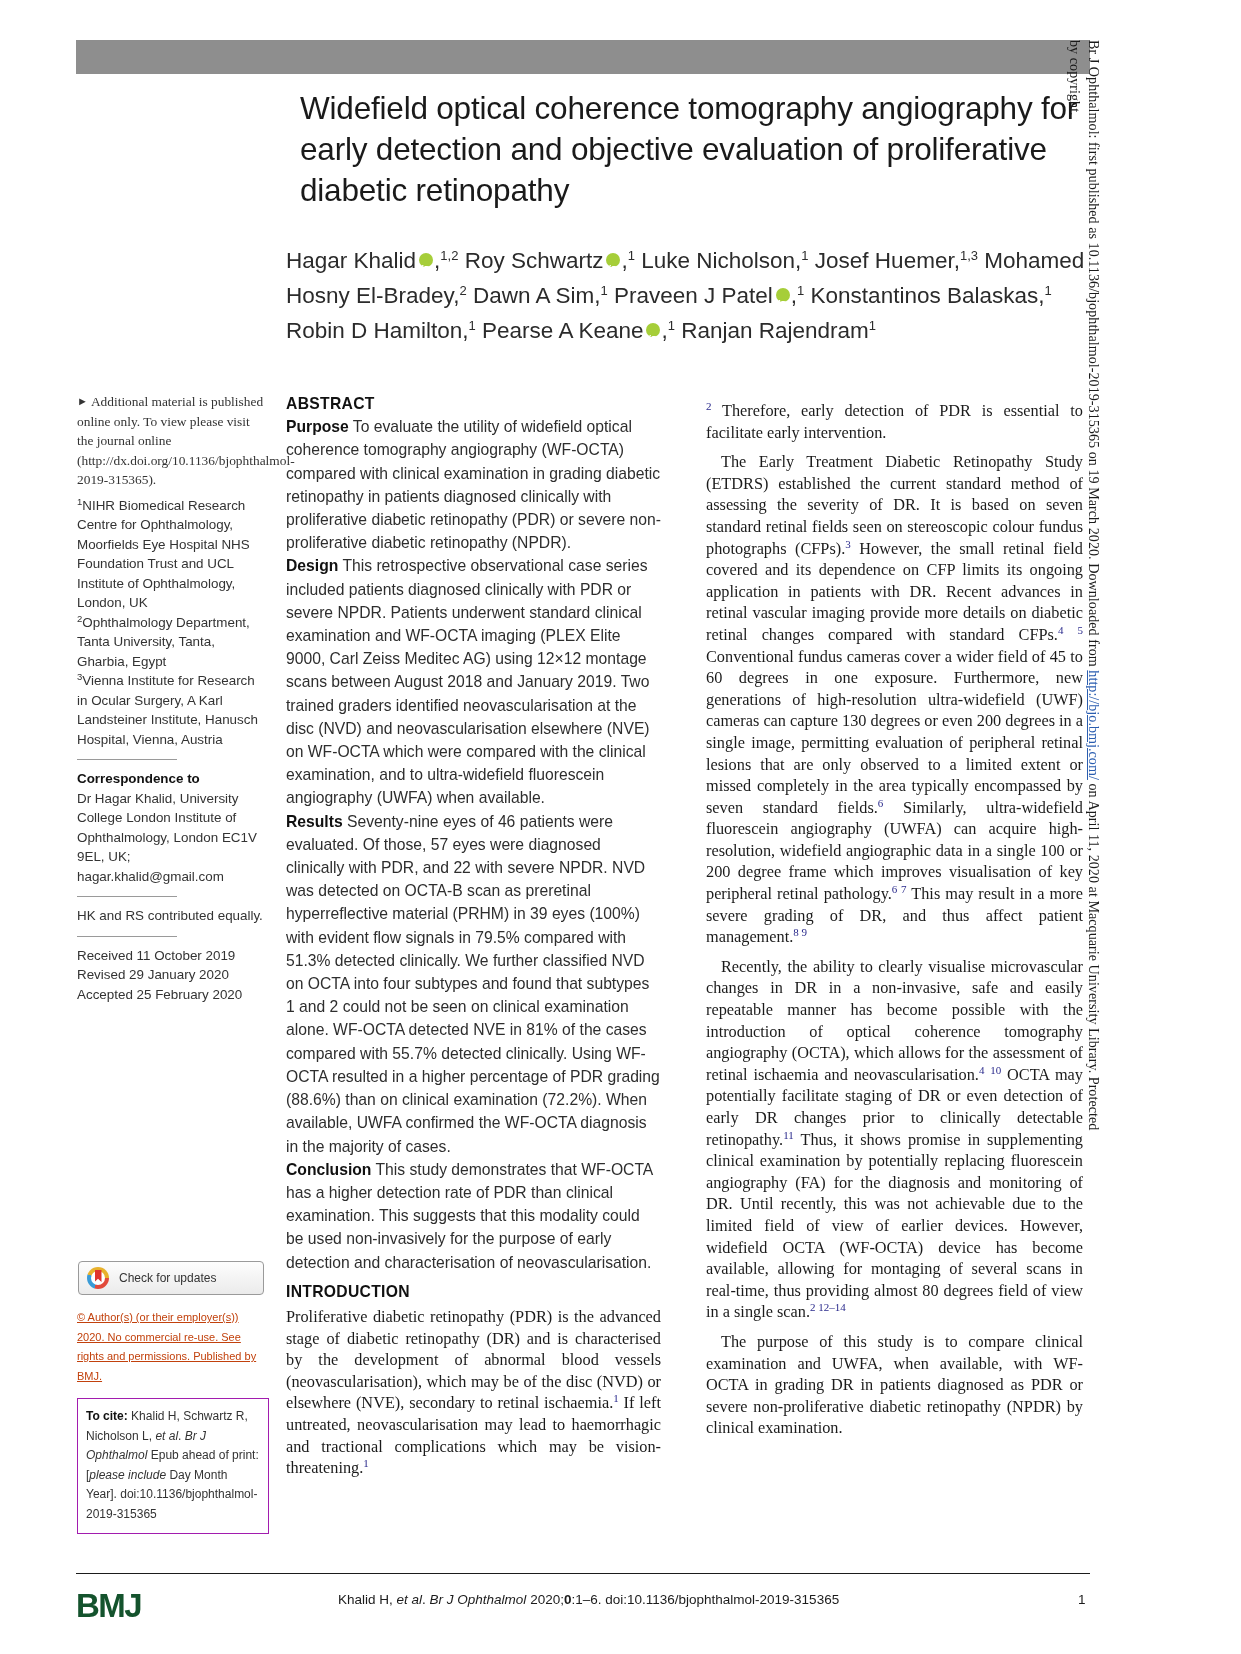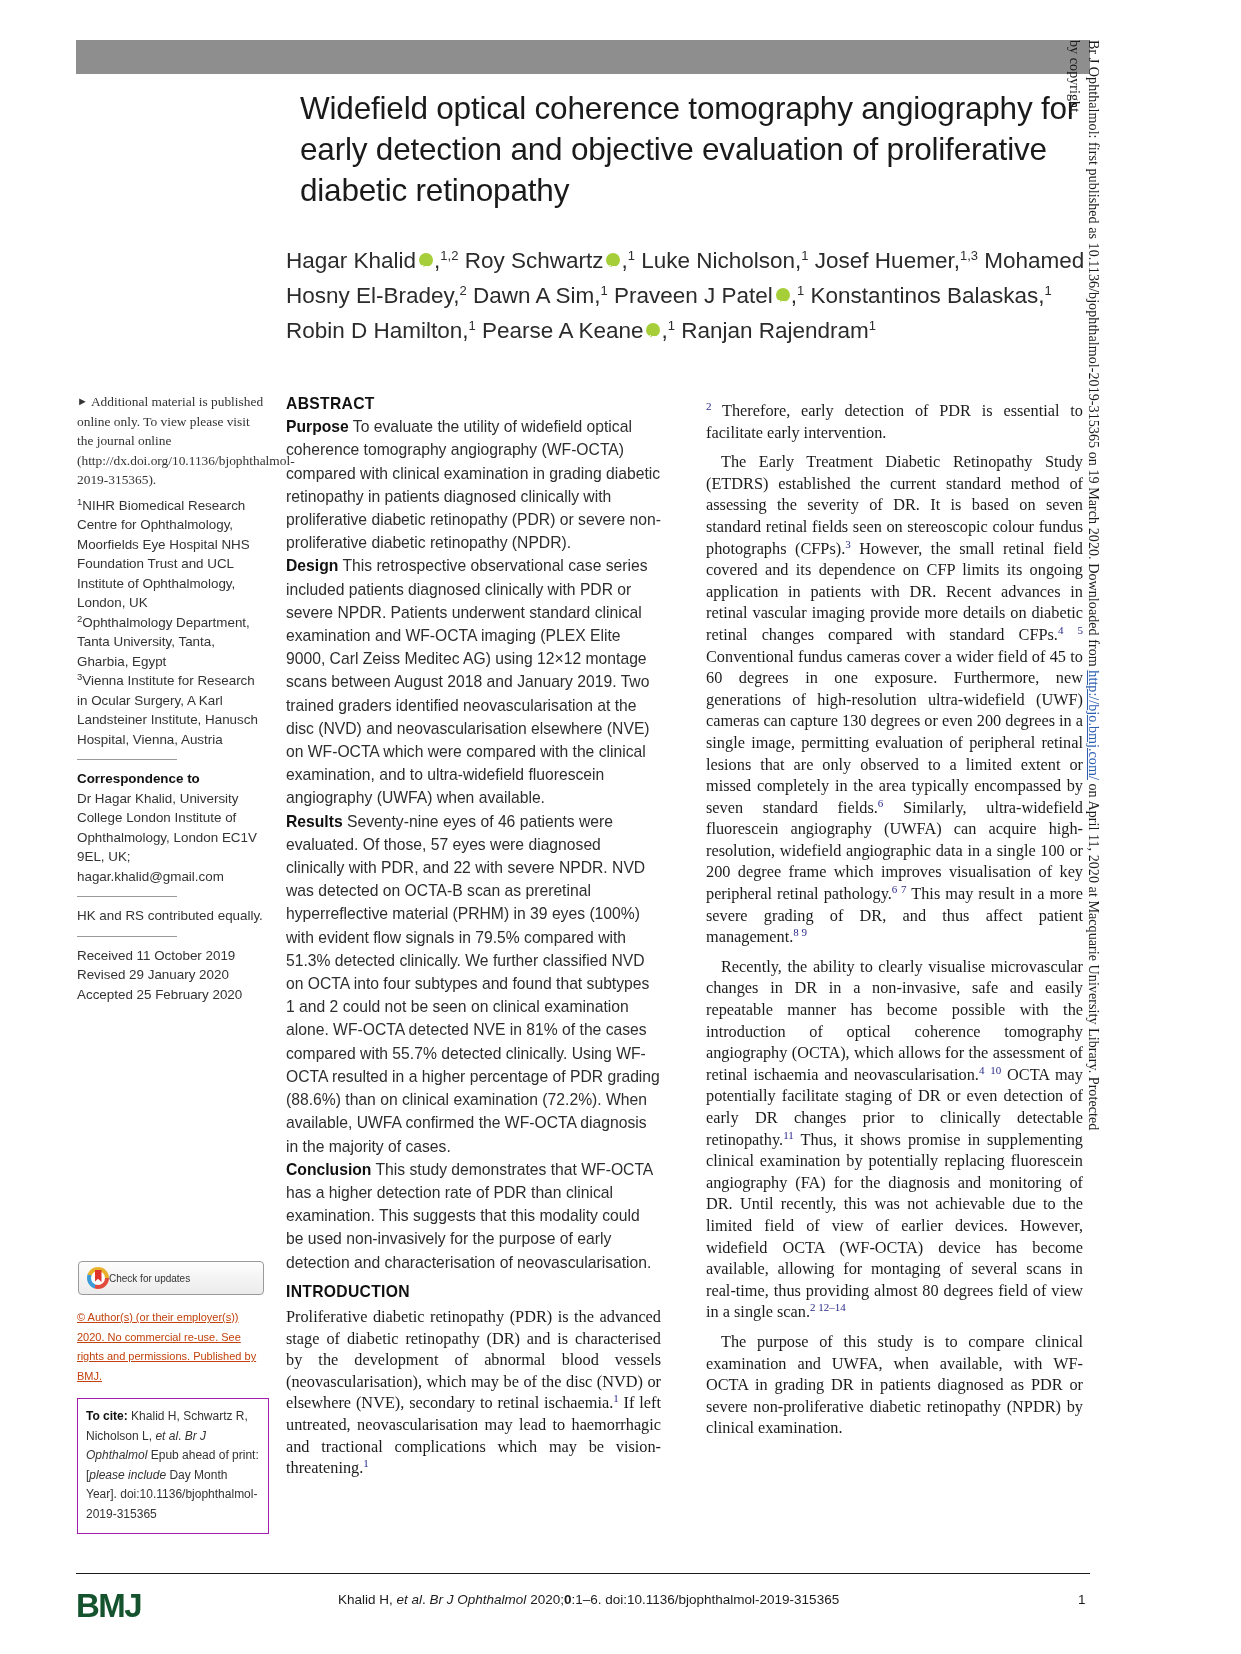--- a/index.html
+++ b/index.html
@@ -146,22 +146,22 @@
   }
   .cfu-icon::after {
     content: "";
     position: absolute;
     left: 7.5px; top: 3px;
     width: 7px; height: 12px;
     background: #e0332c;
     clip-path: polygon(0 0, 100% 0, 100% 100%, 50% 72%, 0 100%);
   }
   .cfu-label {
-    margin-left: 0;
-    font-size: 10px;
+    margin-left: 10px;
+    font-size: 12px;
     color: #333333;
     font-family: "Liberation Sans", sans-serif;
   }
 
   .copyright {
     position: absolute;
     left: 77px;
     top: 1308px;
     width: 190px;
     font-size: 11px;

